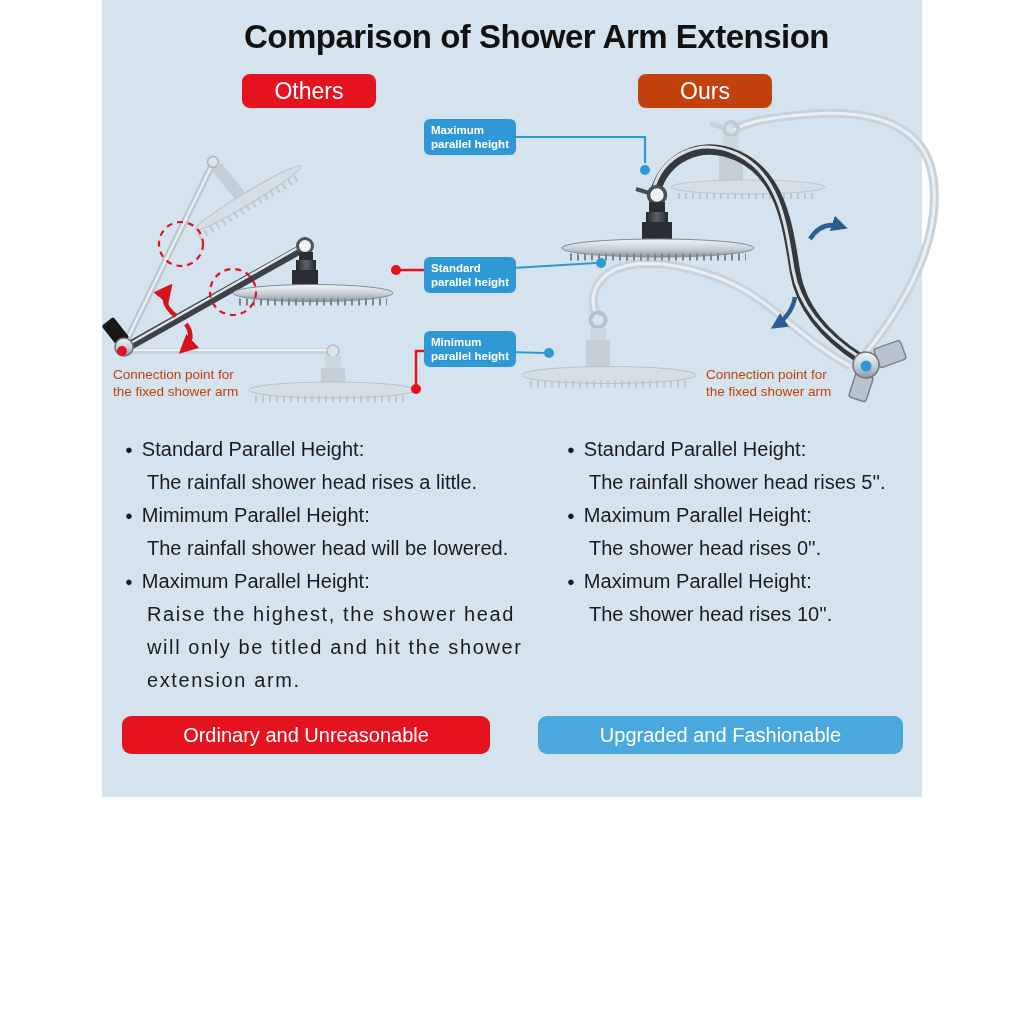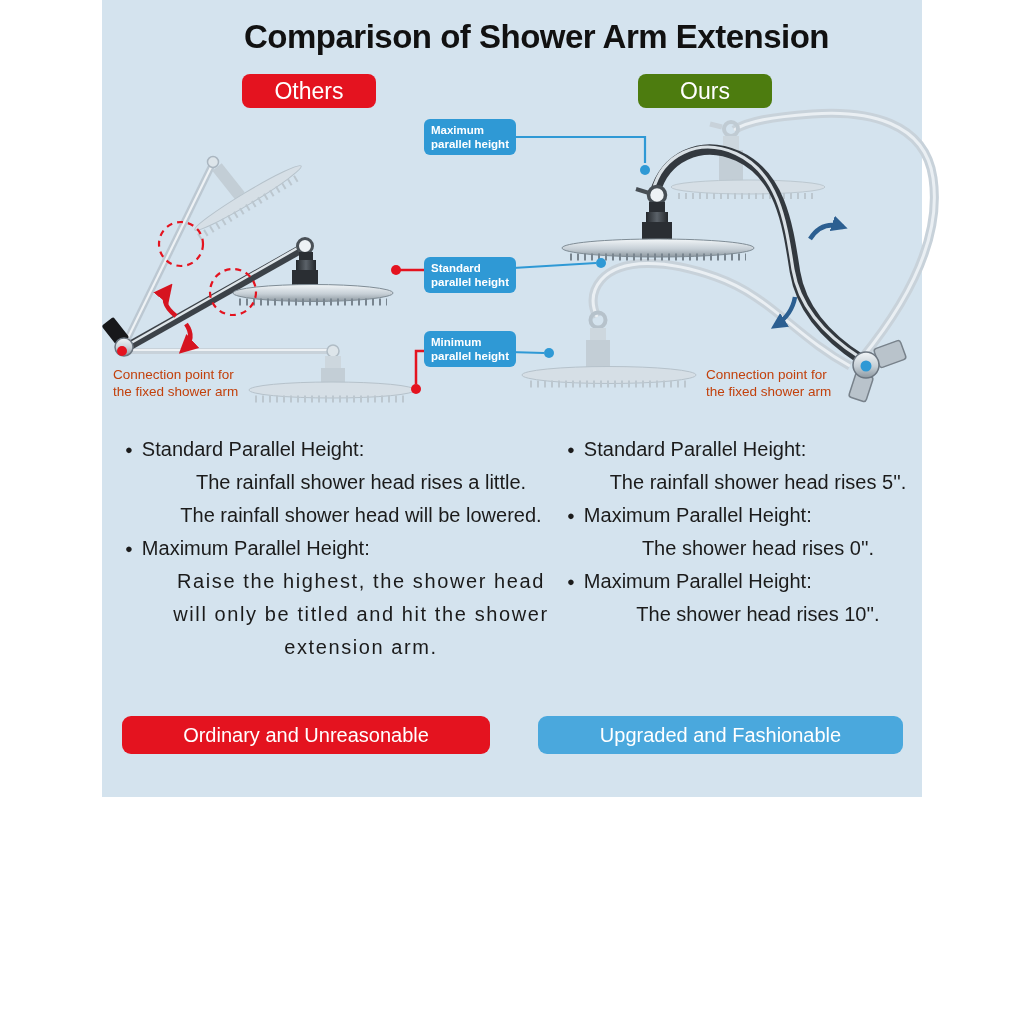--- a/index.html
+++ b/index.html
@@ -5,27 +5,27 @@
   html,body{margin:0;padding:0;}
   body{width:1024px;height:1024px;position:relative;background:#ffffff;
        font-family:"Liberation Sans",sans-serif;color:#1b1b1b;overflow:hidden;}
   .abs{position:absolute;}
   .panel{left:102px;top:0;width:820px;height:797px;background:#d4e3ee;}
   .title{left:102px;top:18px;width:869px;text-align:center;font-size:33px;font-weight:bold;
          color:#111;letter-spacing:-0.5px;}
   .badge{height:34px;line-height:34px;width:134px;text-align:center;border-radius:8px;
          color:#fff;font-size:23px;}
   .badge.red{background:#e4131f;}
-  .badge.blue{background:#4d7c0f;}
+  .badge.blue{background:#c2410c;}
   .callout{background:#2f99d5;color:#fff;border-radius:6px;padding:4px 7px;
            font-size:11.5px;font-weight:bold;line-height:14px;white-space:nowrap;}
   .conn-note{font-size:13.5px;line-height:17px;color:#c2410c;}
   .list{font-size:20px;line-height:33px;}
   .blt{font-size:13px;margin-right:9px;vertical-align:2px;}
-  .lb{padding-left:22px;text-align:center;}
+  .lb{padding-left:22px;}
   .ls{letter-spacing:1.6px;}
   .banner{height:38px;line-height:38px;text-align:center;border-radius:9px;color:#fff;font-size:20px;}
   .banner.red{background:#e4131f;}
   .banner.blue{background:#4aa8dd;}
   svg{position:absolute;left:0;top:0;}
 </style>
 </head>
 <body>
 
 <div class="abs panel"></div>
@@ -163,20 +163,21 @@
   <div>the fixed shower arm</div>
 </div>
 <div class="abs conn-note" style="left:706px;top:366px;">
   <div>Connection point for</div>
   <div>the fixed shower arm</div>
 </div>
 
 <div class="abs list" style="left:125px;top:433px;width:450px;">
   <div><span class="blt">●</span><span>Standard Parallel Height:</span></div>
   <div class="lb">The rainfall shower head rises a little.</div>
+  <div><span class="blt">●</span><span>Mimimum Parallel Height:</span></div>
   <div class="lb">The rainfall shower head will be lowered.</div>
   <div><span class="blt">●</span><span>Maximum Parallel Height:</span></div>
   <div class="lb ls">Raise the highest, the shower head</div>
   <div class="lb ls">will only be titled and hit the shower</div>
   <div class="lb ls">extension arm.</div>
 </div>
 
 <div class="abs list" style="left:567px;top:433px;width:360px;">
   <div><span class="blt">●</span><span>Standard Parallel Height:</span></div>
   <div class="lb">The rainfall shower head rises 5''.</div>

